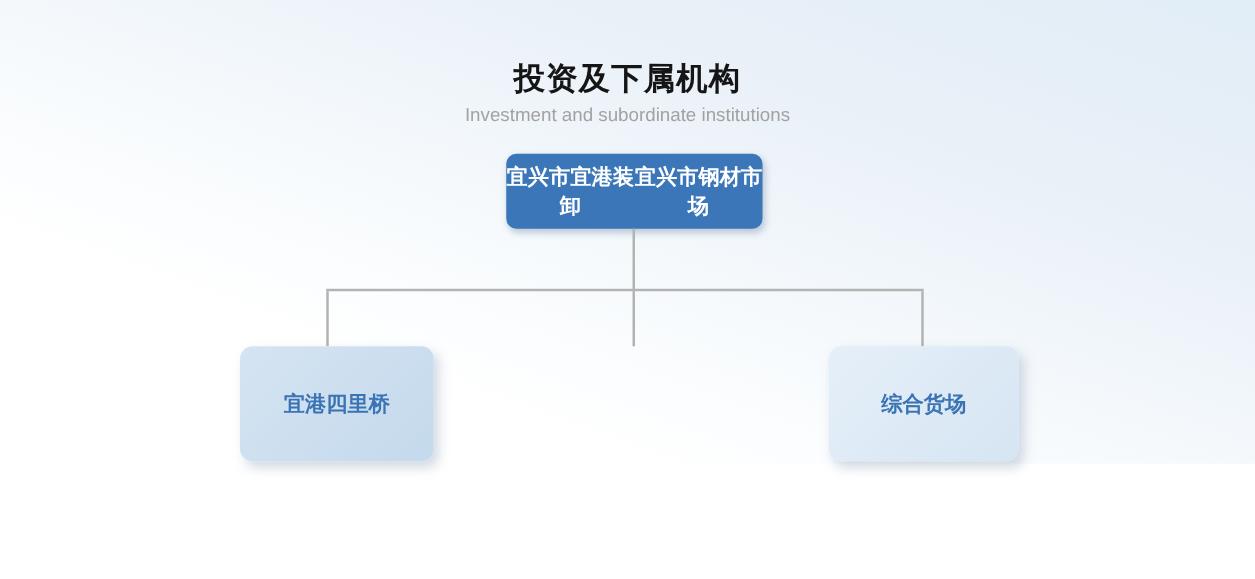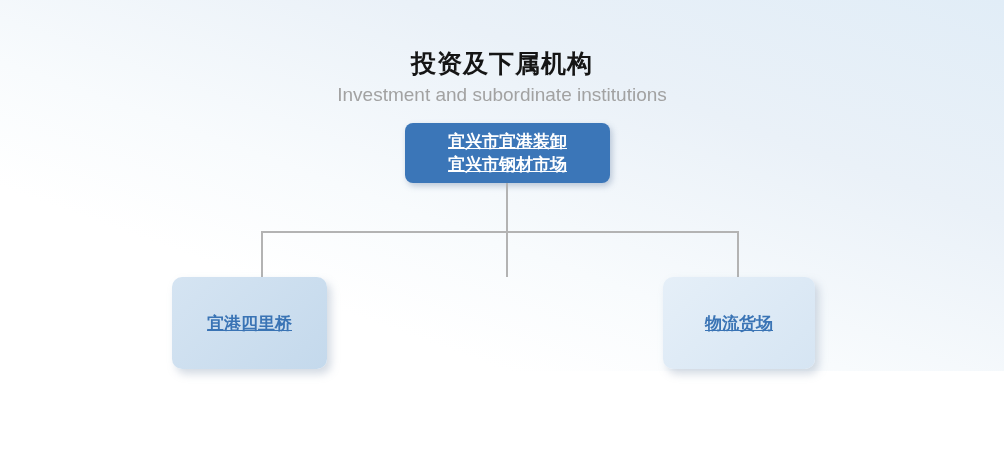--- a/index.html
+++ b/index.html
@@ -28,34 +28,33 @@
   .title {
     margin: 0;
     font-size: 25px;
     font-weight: bold;
     color: #151515;
     letter-spacing: 1px;
     line-height: 1.2;
   }
   .subtitle {
     margin-top: 6px;
-    font-size: 19px;
+    font-size: 15px;
     color: #a2a2a2;
     letter-spacing: 0px;
   }
   .node {
     position: absolute;
     display: flex;
-    flex-direction: column;
+    flex-direction: row;
     align-items: center;
     justify-content: center;
     text-align: center;
     font-weight: bold;
     box-sizing: border-box;
-    text-decoration: underline;
   }
   .node.root {
     left: 405px;
     top: 123px;
     width: 205px;
     height: 60px;
     border-radius: 8px;
     background: #3b76b8;
     color: #ffffff;
     font-size: 17px;
@@ -66,21 +65,21 @@
     top: 277px;
     width: 155px;
     height: 92px;
     border-radius: 10px;
     color: #3a74b5;
     font-size: 17px;
     line-height: 33px;
     box-shadow: 4px 5px 9px rgba(130, 150, 175, 0.35);
   }
   .node.child-0 {
-    left: 172px;
+    left: 192px;
     background: linear-gradient(135deg, #d5e4f2 0%, #c4d9ec 100%);
   }
   .node.child-1 {
     left: 422px;
     width: 154px;
     background: linear-gradient(135deg, #dde9f5 0%, #cbdff0 100%);
   }
   .node.child-2 {
     left: 663px;
     width: 152px;
@@ -116,16 +115,16 @@
   <div class="connector conn-drop-left"></div>
   <div class="connector conn-drop-middle"></div>
   <div class="connector conn-drop-right"></div>
 
   <div class="node child child-0">
     <div>宜港四里桥</div>
   </div>
 
 
   <div class="node child child-2">
-    <div>物流货场</div>
+    <div>综合货场</div>
   </div>
 
 </div>
 
 </body></html>

